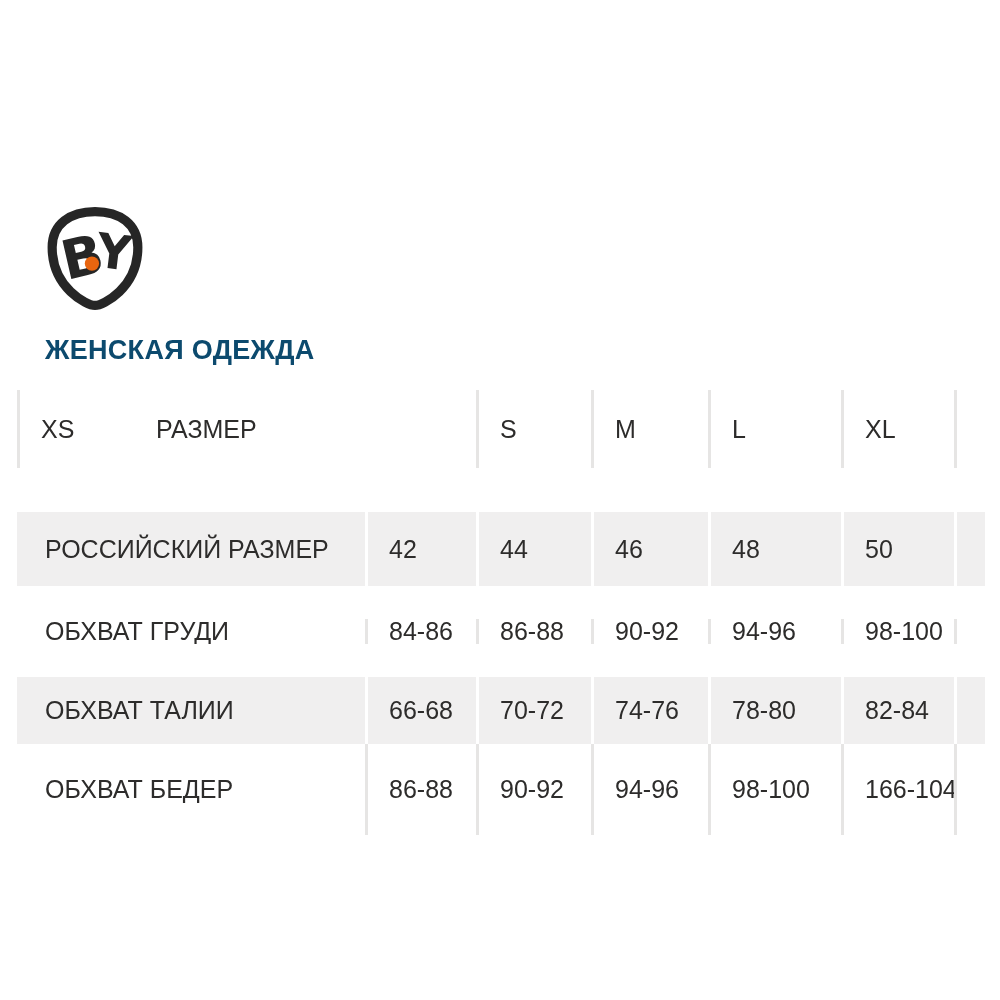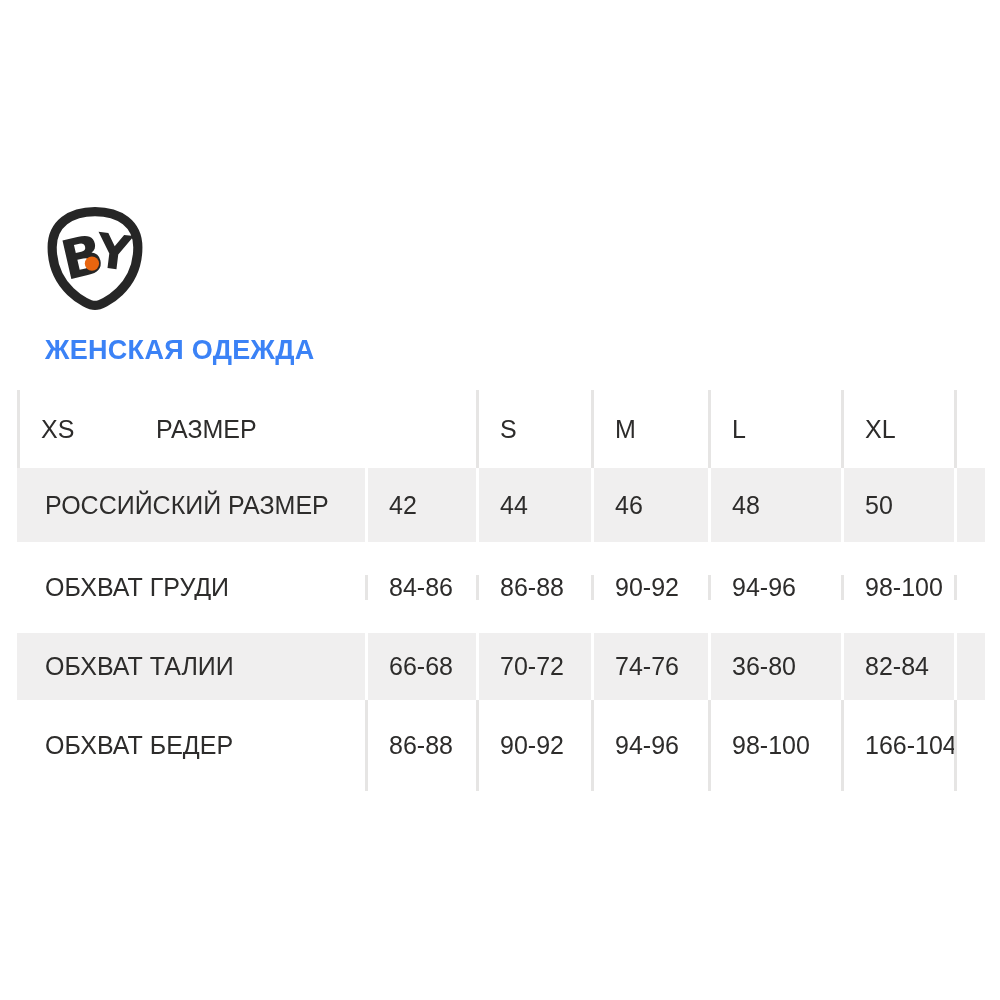--- a/index.html
+++ b/index.html
@@ -20,41 +20,41 @@
   }
   .logo svg { width: 100%; height: 100%; display: block; }
 
   
   .title {
     position: absolute;
     left: 45px; top: 335px;
     font-size: 27px;
     font-weight: bold;
     letter-spacing: 0.3px;
-    color: #3b82f6;
+    color: #0c4a6e;
     white-space: nowrap;
   }
 
   
   .size-table {
     position: absolute;
     left: 17px; top: 390px;
     width: 968px;
   }
   .trow {
     display: flex;
     --sep: #e6e5e4;          
     background: transparent;
   }
   .trow.stripe {
     background: #f0efef;     
     --sep: #ffffff;          
   }
   .r-header { height: 78px; }
-  .r-0 { height: 74px; }
+  .r-0 { height: 74px; margin-top: 44px; }
   .r-1 { height: 91px; align-items: center; }
   .r-2 { height: 67px; }
   .r-3 { height: 91px; }
 
   .cell {
     box-sizing: border-box;
     display: flex;
     align-items: center;
     font-size: 25px;
     line-height: 1;
@@ -116,21 +116,21 @@
     <div class="cell c3">90-92</div>
     <div class="cell c4">94-96</div>
     <div class="cell c5">98-100</div>
   </div>
 
   <div class="trow r-2 stripe">
     <div class="cell c0">ОБХВАТ ТАЛИИ</div>
     <div class="cell c1">66-68</div>
     <div class="cell c2">70-72</div>
     <div class="cell c3">74-76</div>
-    <div class="cell c4">36-80</div>
+    <div class="cell c4">78-80</div>
     <div class="cell c5">82-84</div>
   </div>
 
   <div class="trow r-3">
     <div class="cell c0">ОБХВАТ БЕДЕР</div>
     <div class="cell c1">86-88</div>
     <div class="cell c2">90-92</div>
     <div class="cell c3">94-96</div>
     <div class="cell c4">98-100</div>
     <div class="cell c5">166-104</div>

